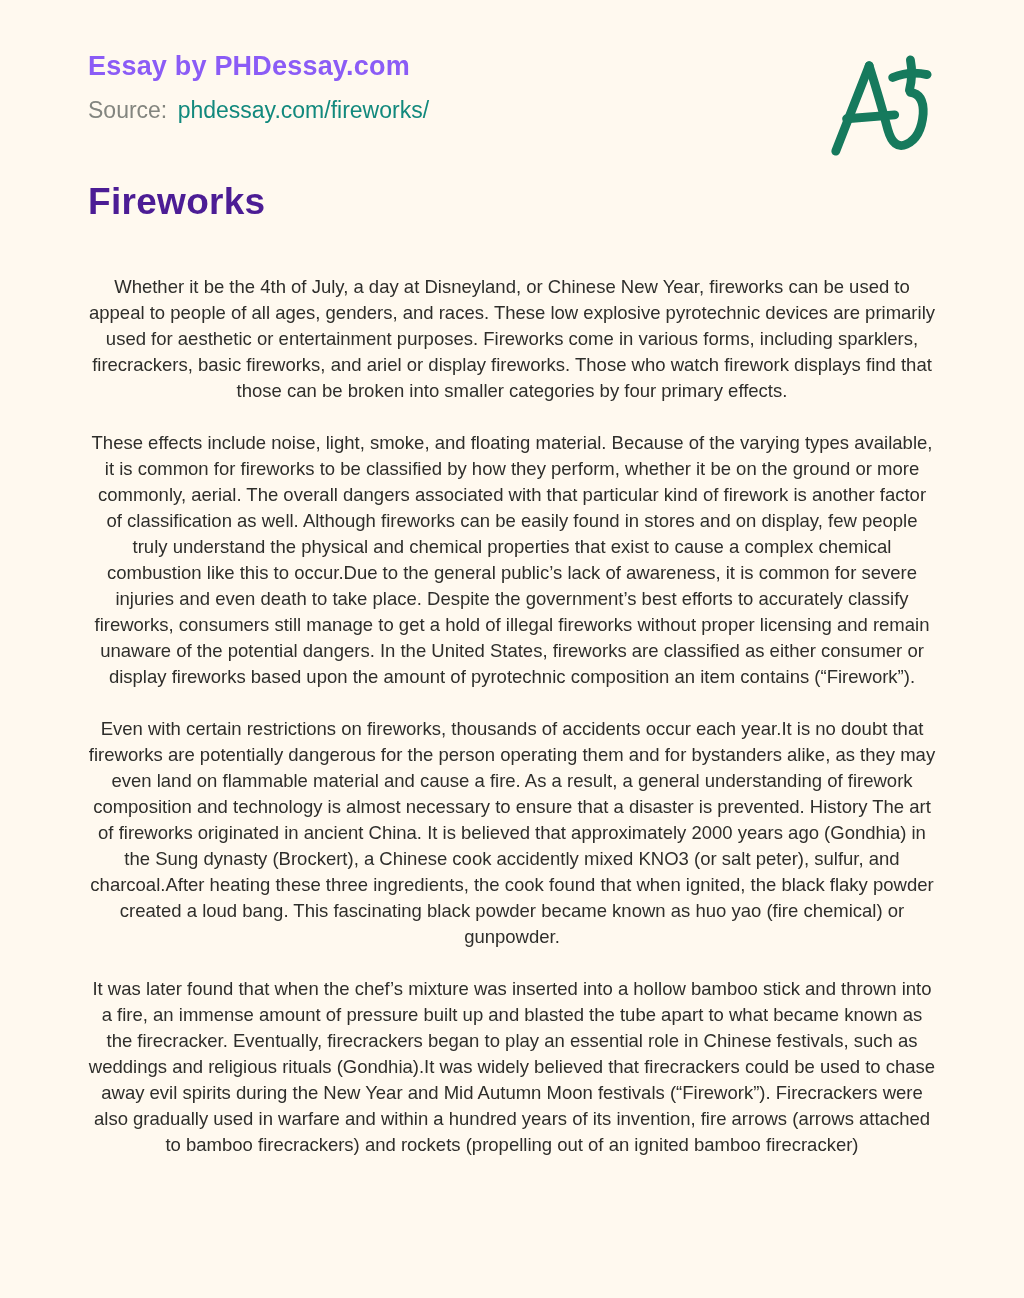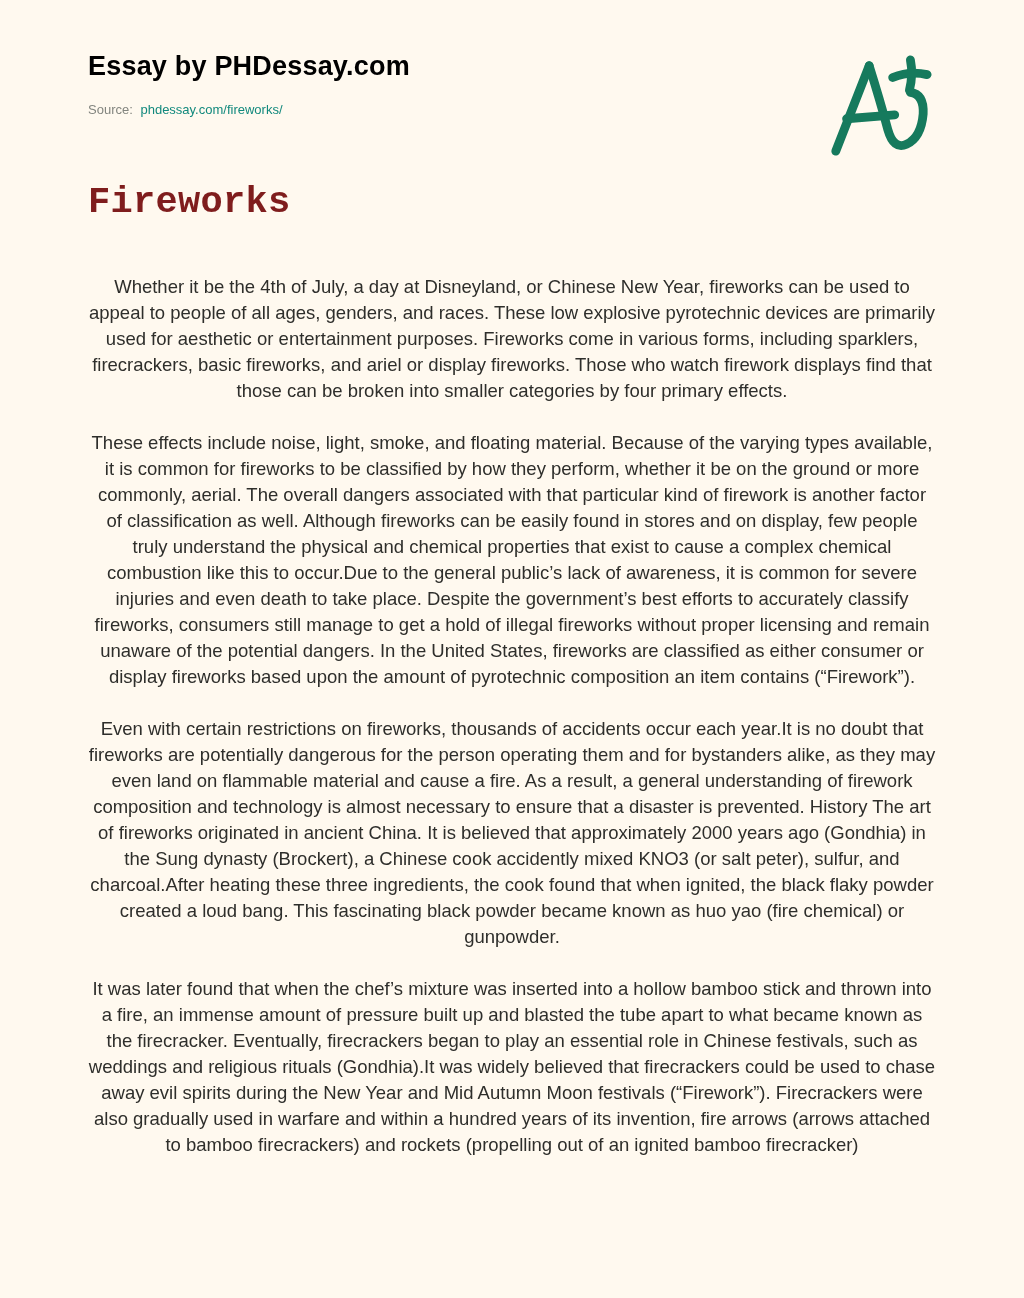--- a/index.html
+++ b/index.html
@@ -14,49 +14,48 @@
   }
   .header {
     position: relative;
     padding: 50px 88px 0 88px;
   }
   .site-title {
     margin: 0;
     font-size: 27px;
     line-height: 32px;
     font-weight: bold;
-    color: #000000;
+    color: #8b5cf6;
     letter-spacing: 0.2px;
   }
   .source-line {
     margin-top: 16px;
-    font-size: 13px;
+    font-size: 23px;
     line-height: 24px;
   }
   .source-label { color: #83857F; }
   .source-link {
     color: #12897D;
     text-decoration: none;
     margin-left: 4px;
   }
   .logo {
     position: absolute;
     top: 52px;
     right: 92px;
     width: 108px;
     height: 108px;
   }
   .doc-title {
     margin: 58px 88px 0 88px;
     font-size: 37px;
     line-height: 44px;
     font-weight: bold;
-    color: #7f1d1d;
+    color: #4c1d95;
     letter-spacing: 0.3px;
-    font-family: Liberation Mono, monospace;
   }
   .article {
     margin: 50px 88px 0 88px;
     max-height: 1000px;
     overflow: hidden;
     color: #2E2E2B;
     font-size: 18.5px;
     line-height: 26px;
     text-align: center;
   }

